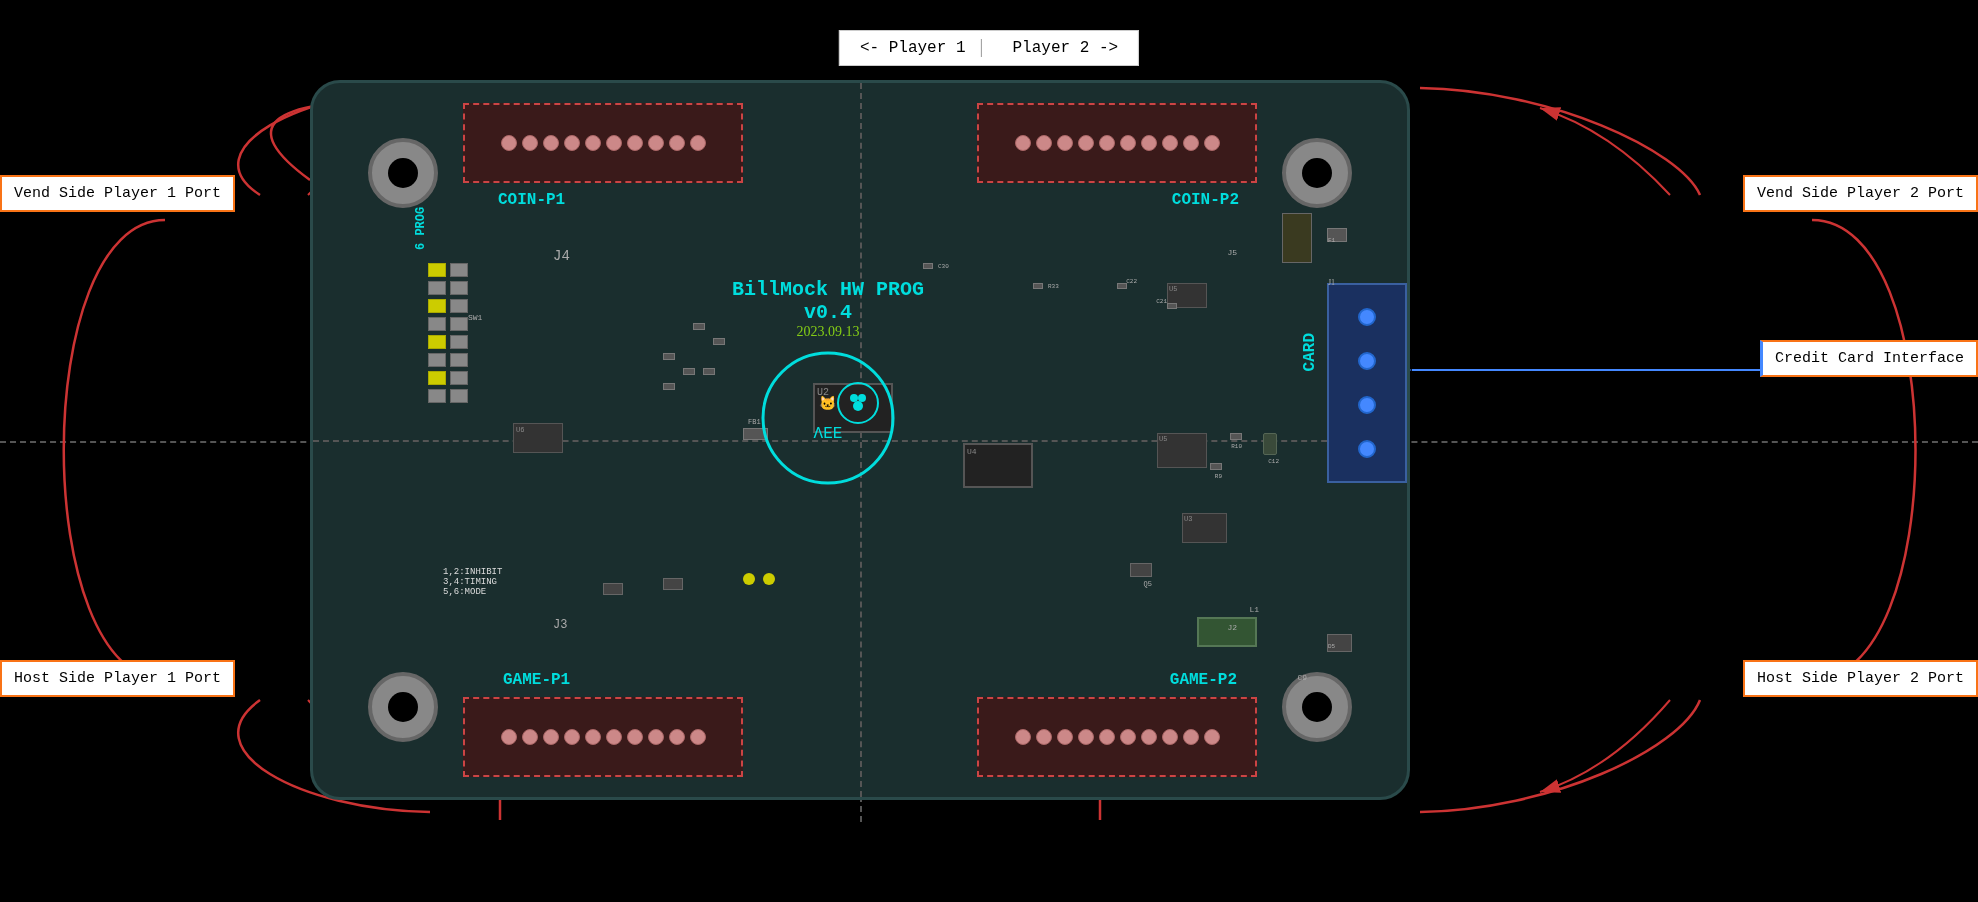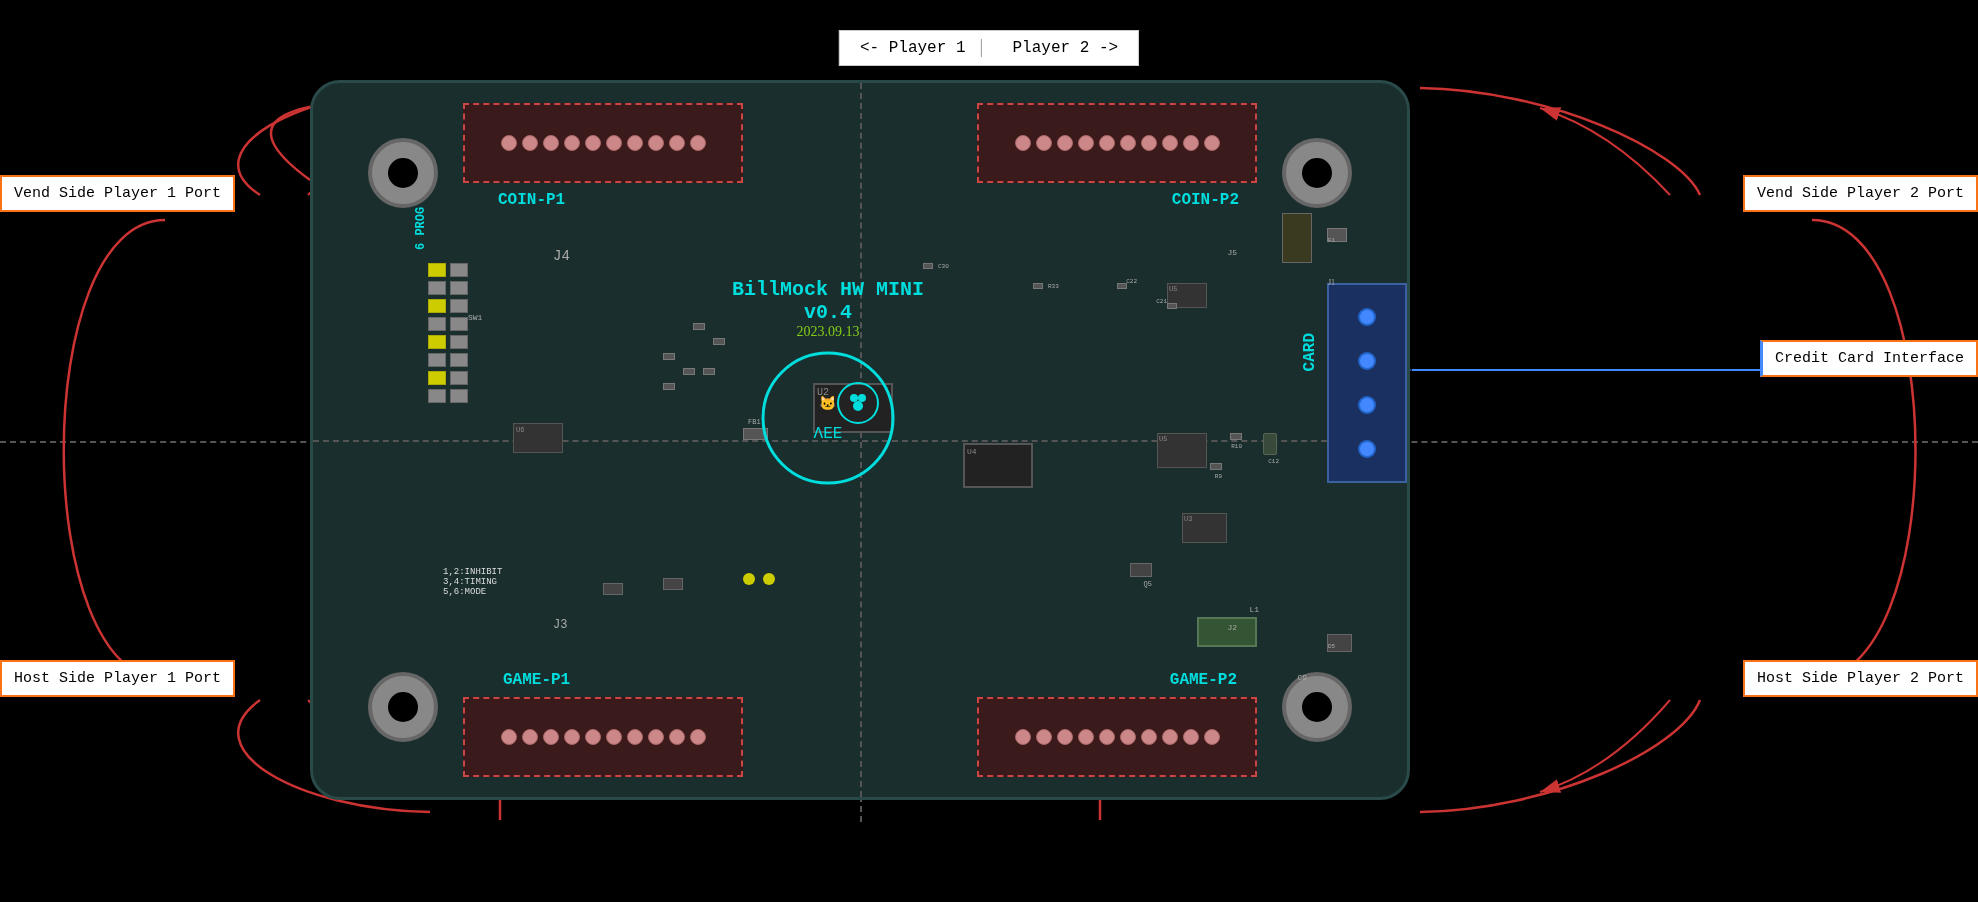--- a/index.html
+++ b/index.html
@@ -454,21 +454,21 @@
   <div class="card-section">
     <div class="card-dot"></div>
     <div class="card-dot"></div>
     <div class="card-dot"></div>
     <div class="card-dot"></div>
   </div>
 
   <div style="position:absolute; right:88px; top:250px; color:#00dddd; font-size:16px; font-weight:bold; writing-mode:vertical-rl; text-orientation:mixed; transform:rotate(180deg);">CARD</div>
 
   <div style="position:absolute; top:195px; left:390px; width:250px; text-align:center;">
-    <div style="color:#00dddd; font-size:20px; font-weight:bold; font-family:'Courier New',monospace;">BillMock HW MINI v0.4</div>
+    <div style="color:#00dddd; font-size:20px; font-weight:bold; font-family:'Courier New',monospace;">BillMock HW PROG v0.4</div>
     <div style="color:#84cc16; font-size:14px; font-family:Liberation Serif, serif;">2023.09.13</div>
     <div style="margin-top:8px;">
       <svg width="140" height="140" viewBox="0 0 140 140">
         <circle cx="70" cy="70" r="65" stroke="#00dddd" stroke-width="3" fill="none"></circle>
 
         <text x="70" y="60" text-anchor="middle" fill="#00dddd" font-size="14" font-family="Courier New">🐱</text>
         <text x="70" y="90" text-anchor="middle" fill="#00dddd" font-size="16" font-family="Courier New">ΛEE</text>
 
         <circle cx="100" cy="55" r="20" stroke="#00dddd" stroke-width="2" fill="none"></circle>
         <circle cx="96" cy="50" r="4" fill="#00dddd"></circle>

